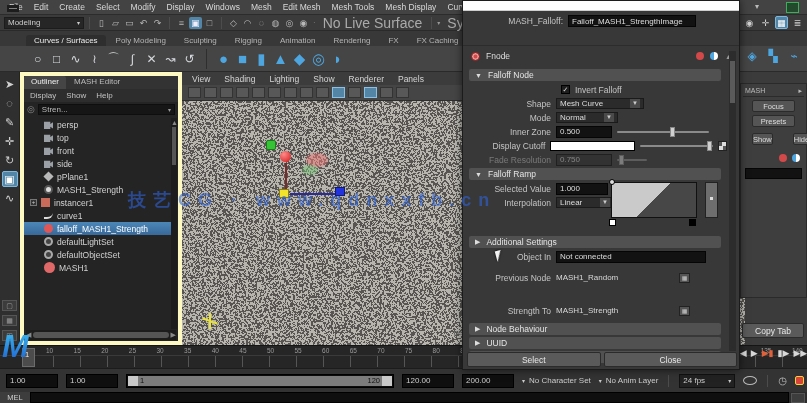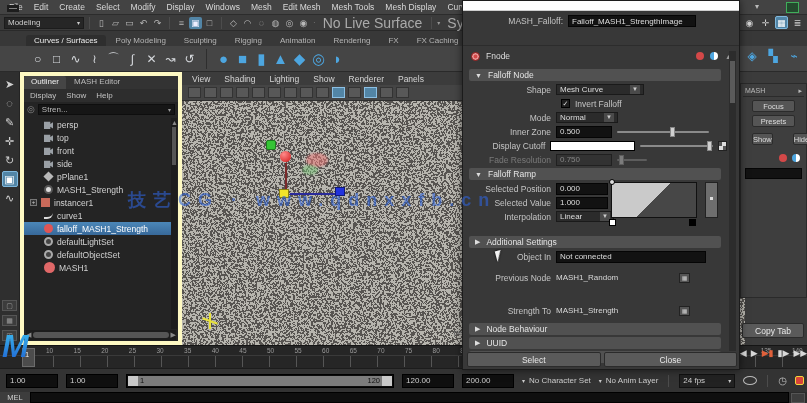--- a/index.html
+++ b/index.html
@@ -565,31 +565,31 @@
     <div class="fscroll">
         <div class="thumb"></div>
       </div>
 
     <div class="abs" style="left:0;top:66px;width:264px">
 
       <div class="sectionbar">
         <span class="tri">▼</span>
         <span>Falloff Node</span>
       </div>
+      <div class="prow" style="padding-left:98px">
+        <span style="width:9px;height:9px;background:#1e1e1e;border:1px solid #000;color:#ddd;font-size:7px;line-height:8px;text-align:center">✓</span>
+        <span class="lab" style="width:auto">Invert Falloff</span>
+      </div>
       <div class="prow">
         <span class="lab">Shape</span>
         <div class="drop" style="width:88px;justify-content:space-between">
           <span>Mesh Curve</span>
           <span class="dbtn">▼</span>
         </div>
       </div>
-      <div class="prow" style="padding-left:98px">
-        <span style="width:9px;height:9px;background:#1e1e1e;border:1px solid #000;color:#ddd;font-size:7px;line-height:8px;text-align:center">✓</span>
-        <span class="lab" style="width:auto">Invert Falloff</span>
-      </div>
       <div class="prow">
         <span class="lab">Mode</span>
         <div class="drop" style="width:62px;justify-content:space-between">
           <span>Normal</span>
           <span class="dbtn">▼</span>
         </div>
       </div>
       <div class="prow">
         <span class="lab">Inner Zone</span>
         <div class="field" style="width:56px">0.500</div>
@@ -611,24 +611,20 @@
         <div class="slider" style="width:30px">
             <span class="handle" style="left:8%"></span>
           </div>
       </div>
 
       <div class="sectionbar">
         <span class="tri">▼</span>
         <span>Falloff Ramp</span>
       </div>
       <div style="position:relative;height:52px">
-        <div class="prow">
-          <span class="lab">Selected Position</span>
-          <div class="field" style="width:52px">0.000</div>
-        </div>
         <div class="prow">
           <span class="lab">Selected Value</span>
           <div class="field" style="width:52px">1.000</div>
         </div>
         <div class="prow">
           <span class="lab">Interpolation</span>
           <div class="drop" style="width:58px;justify-content:space-between">
             <span>Linear</span>
             <span class="dbtn">▼</span>
           </div>

